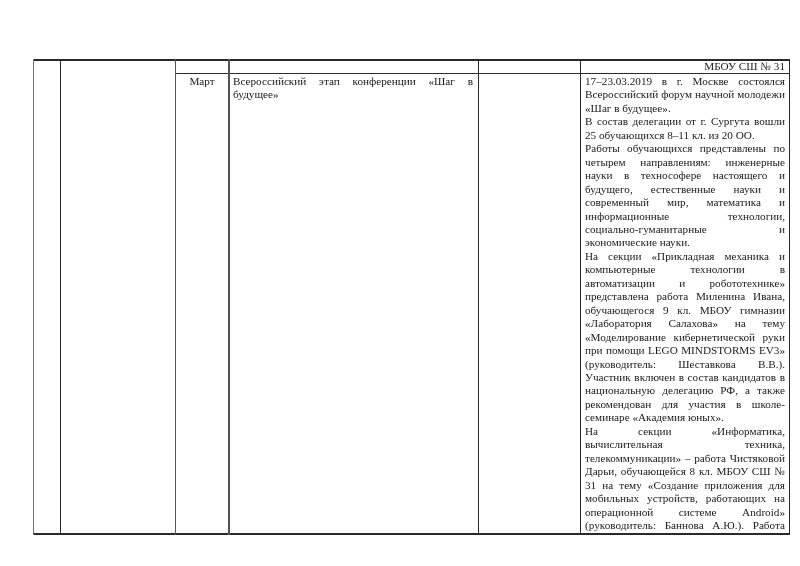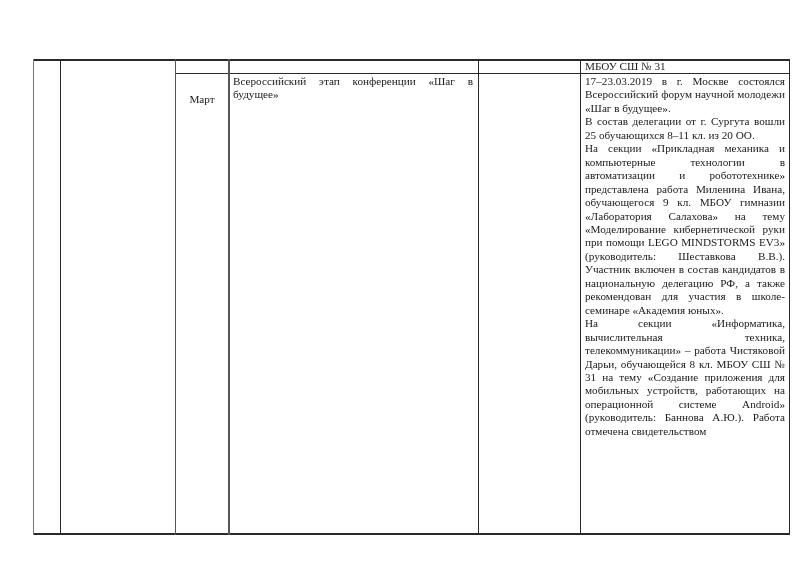--- a/index.html
+++ b/index.html
@@ -21,24 +21,25 @@
   <div class="line" style="left:33px; top:533px; width:757px; height:2px;"></div>
 
   <div class="line" style="left:33px; top:59px; width:1px; height:476px; background:#777;"></div>
   <div class="line" style="left:60px; top:59px; width:1px; height:476px;"></div>
   <div class="line" style="left:175px; top:59px; width:1px; height:476px; background:#555;"></div>
   <div class="line" style="left:228px; top:59px; width:2px; height:476px; background:#555;"></div>
   <div class="line" style="left:478px; top:59px; width:1px; height:476px;"></div>
   <div class="line" style="left:580px; top:59px; width:1px; height:476px;"></div>
   <div class="line" style="left:789px; top:59px; width:1px; height:476px;"></div>
 
-  <div class="cell" style="left:585px; top:60px; width:200px;">МБОУ СШ № 31</div>
+  <div class="cell" style="left:585px; top:60px; width:200px;text-align:right;">МБОУ СШ № 31</div>
 
-  <div class="cell center" style="left:176px; top:93px; width:52px;">Март</div>
+  <div class="cell center" style="left:176px; top:75px; width:52px;">Март</div>
   <div class="cell just" style="left:233px; top:75px; width:240px;">Всероссийский этап конференции «Шаг в будущее»</div>
 
   <div class="cell" style="left:585px; top:75px; width:200px; height:457px; overflow:hidden;">
     <p class="para">17–23.03.2019 в г. Москве состоялся Всероссийский форум научной молодежи «Шаг в будущее».</p>
     <p class="para">В состав делегации от г. Сургута вошли 25 обучающихся 8–11 кл. из 20 ОО.</p>
+    <p class="para">Работы обучающихся представлены по четырем направлениям: инженерные науки в технософере настоящего и будущего, естественные науки и современный мир, математика и информационные технологии, социально-гуманитарные и экономические науки.</p>
     <p class="para">На секции «Прикладная механика и компьютерные технологии в автоматизации и робототехнике» представлена работа Миленина Ивана, обучающегося 9 кл. МБОУ гимназии «Лаборатория Салахова» на тему «Моделирование кибернетической руки при помощи LEGO MINDSTORMS EV3» (руководитель: Шеставкова В.В.). Участник включен в состав кандидатов в национальную делегацию РФ, а также рекомендован для участия в школе-семинаре «Академия юных».</p>
     <p class="para">На секции «Информатика, вычислительная техника, телекоммуникации» – работа Чистяковой Дарьи, обучающейся 8 кл. МБОУ СШ № 31 на тему «Создание приложения для мобильных устройств, работающих на операционной системе Android» (руководитель: Баннова А.Ю.). Работа отмечена свидетельством</p>
   </div>
 </div>
 
 </body></html>

